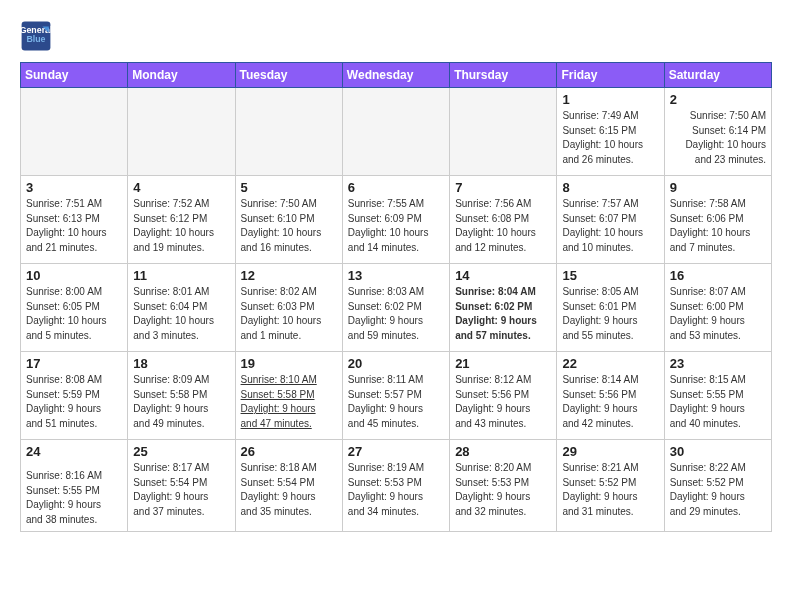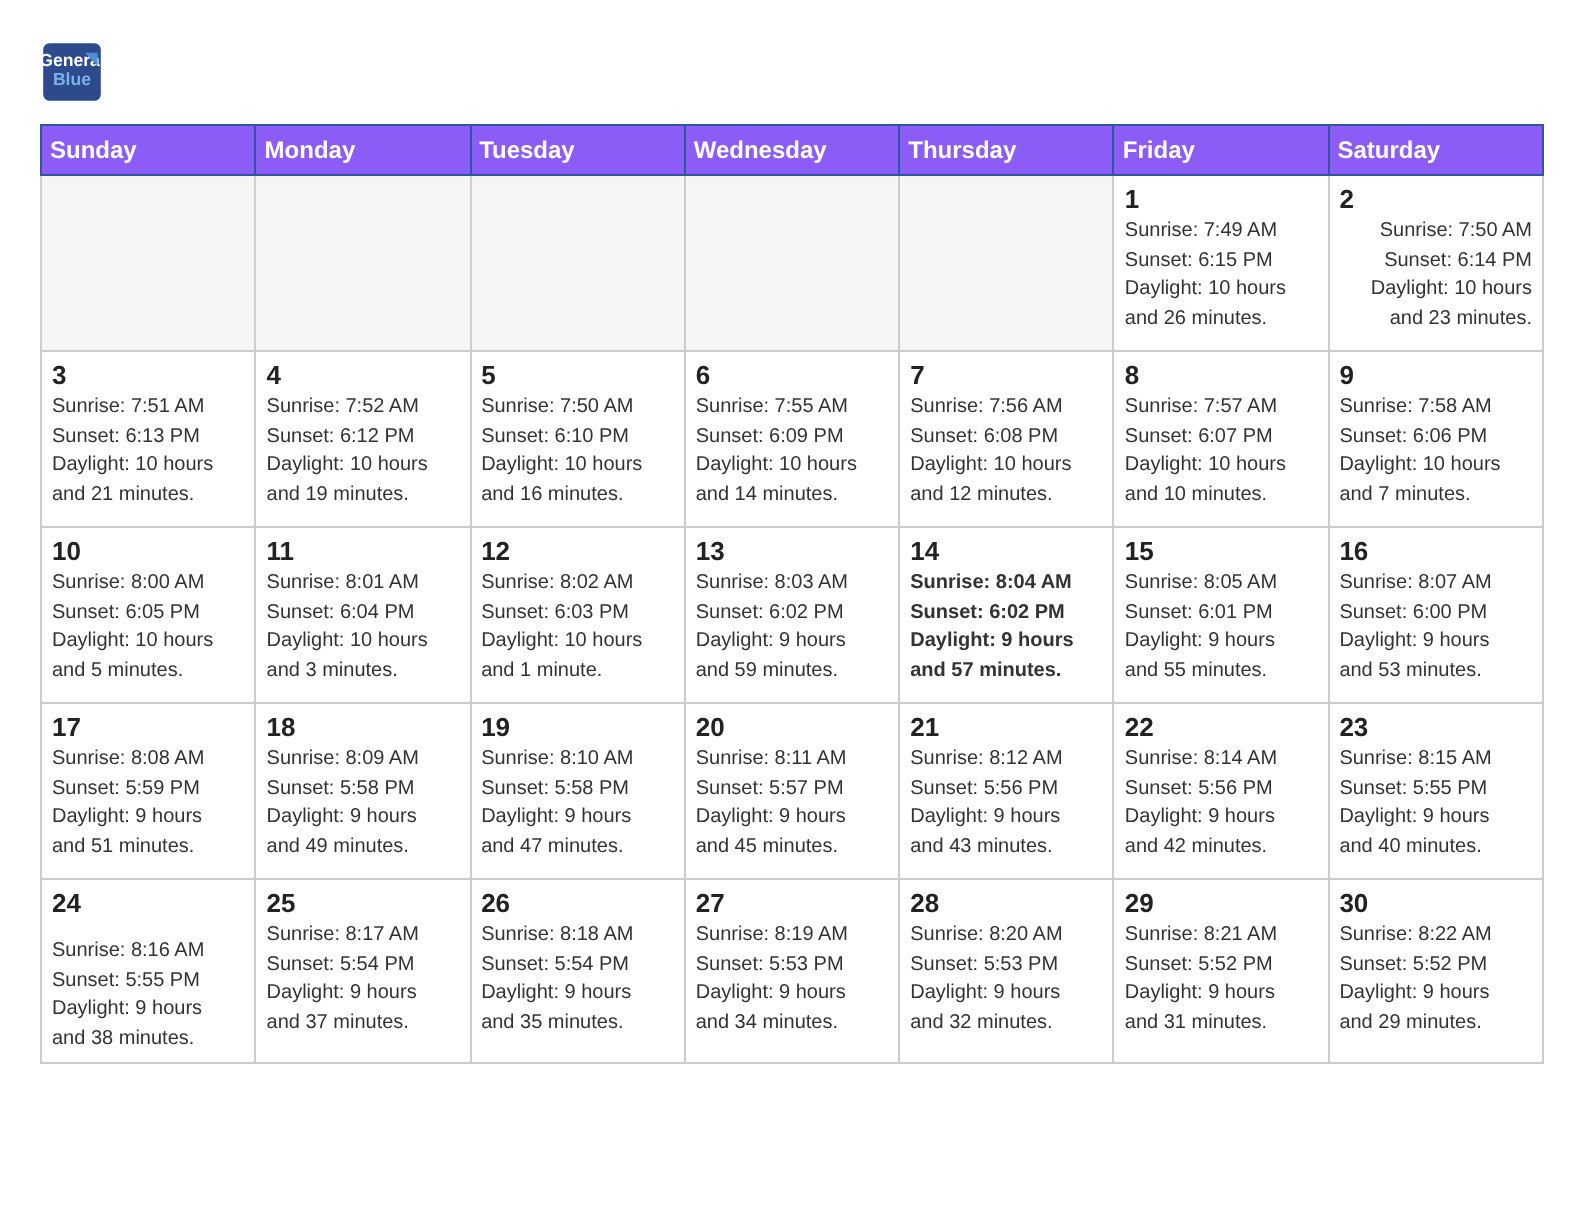--- a/index.html
+++ b/index.html
@@ -257,21 +257,21 @@
           </td>
           <td>
             <span class="day-num">18</span>
             <div class="day-info" style="white-space: pre-line;">Sunrise: 8:09 AM
 Sunset: 5:58 PM
 Daylight: 9 hours
 and 49 minutes.</div>
           </td>
           <td>
             <span class="day-num">19</span>
-            <div class="day-info" style="white-space: pre-line;">Sunrise: 8:10 AM
+            <div class="day-info" style="white-space: pre-line; text-decoration: underline;">Sunrise: 8:10 AM
 Sunset: 5:58 PM
 Daylight: 9 hours
 and 47 minutes.</div>
           </td>
           <td>
             <span class="day-num">20</span>
             <div class="day-info" style="white-space: pre-line;">Sunrise: 8:11 AM
 Sunset: 5:57 PM
 Daylight: 9 hours
 and 45 minutes.</div>

